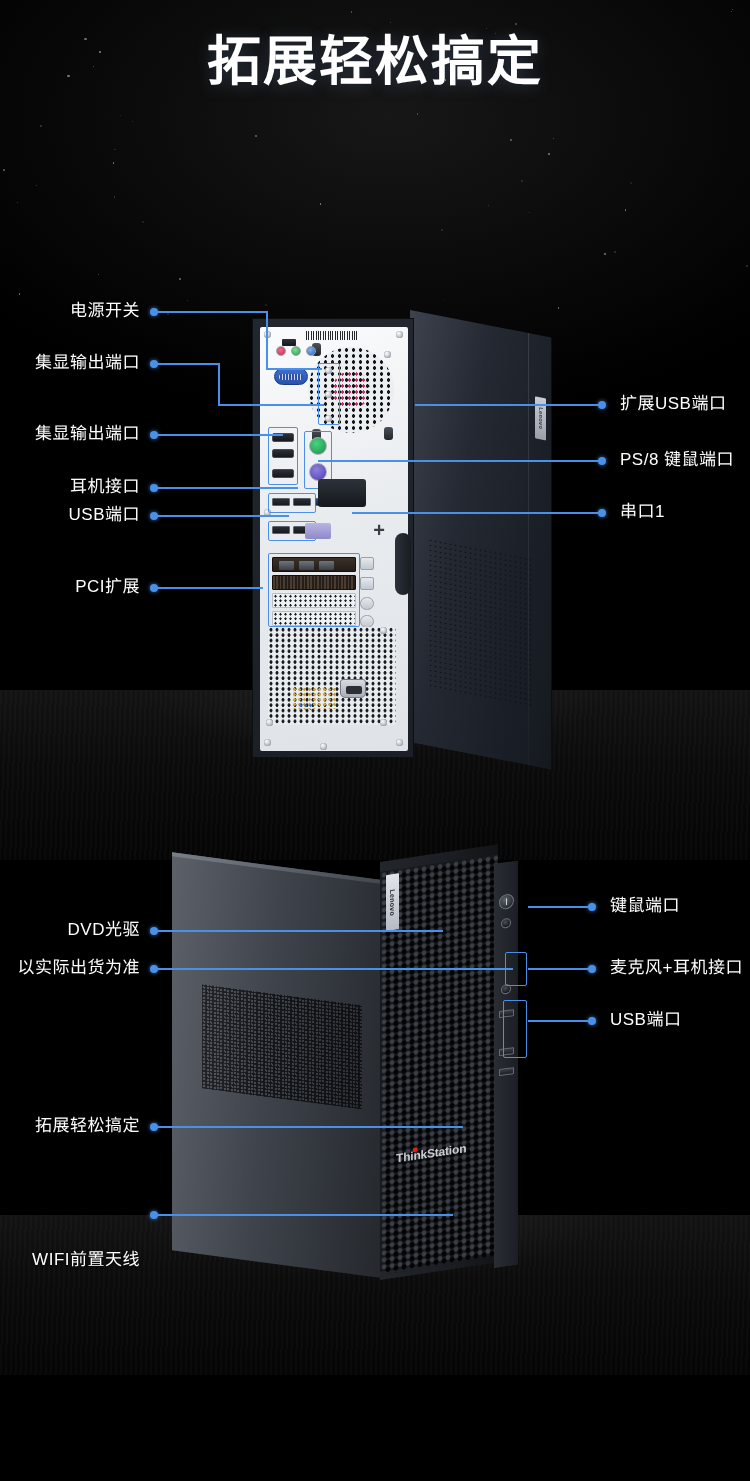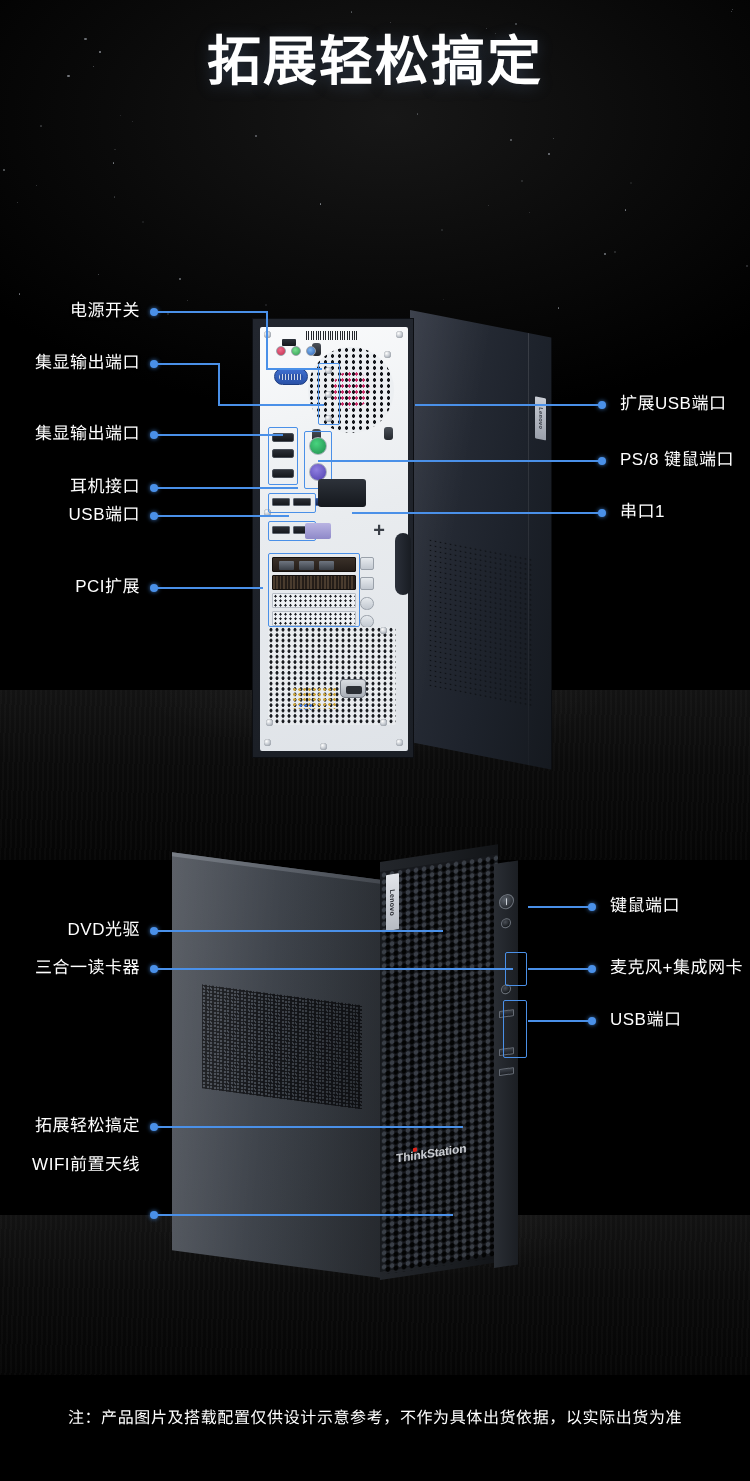--- a/index.html
+++ b/index.html
@@ -572,32 +572,31 @@
   <div class="ln" style="left:153px; top:968px; width:360px;"></div>
   <div class="dot" style="left:150px; top:965px;"></div>
 
   <div class="ln" style="left:153px; top:1126px; width:310px;"></div>
   <div class="dot" style="left:150px; top:1123px;"></div>
 
   <div class="ln" style="left:153px; top:1214px; width:300px;"></div>
   <div class="dot" style="left:150px; top:1211px;"></div>
 
   <div class="lbl r" style="left:0; top:920px;  width:140px;">DVD光驱</div>
-  <div class="lbl r" style="left:0; top:958px;  width:140px;">三合一读卡器</div>
+  <div class="lbl r" style="left:0; top:958px;  width:140px;">以实际出货为准</div>
   <div class="lbl r" style="left:0; top:1116px; width:140px;">拓展轻松搞定</div>
-  <div class="lbl r" style="left:0; top:1155px; width:140px;">WIFI前置天线</div>
+  <div class="lbl r" style="left:0; top:1250px; width:140px;">WIFI前置天线</div>
 
   <div class="ln" style="left:528px; top:906px; width:62px;"></div>
   <div class="dot" style="left:588px; top:903px;"></div>
 
   <div class="ln" style="left:528px; top:968px; width:62px;"></div>
   <div class="dot" style="left:588px; top:965px;"></div>
 
   <div class="ln" style="left:528px; top:1020px; width:62px;"></div>
   <div class="dot" style="left:588px; top:1017px;"></div>
 
   <div class="lbl l" style="left:610px; top:896px;">键鼠端口</div>
-  <div class="lbl l" style="left:610px; top:958px;">麦克风+集成网卡</div>
+  <div class="lbl l" style="left:610px; top:958px;">麦克风+耳机接口</div>
   <div class="lbl l" style="left:610px; top:1010px;">USB端口</div>
 
-  <div class="note">注：产品图片及搭载配置仅供设计示意参考，不作为具体出货依据，以实际出货为准</div>
 
 </div>
 
 </body></html>

